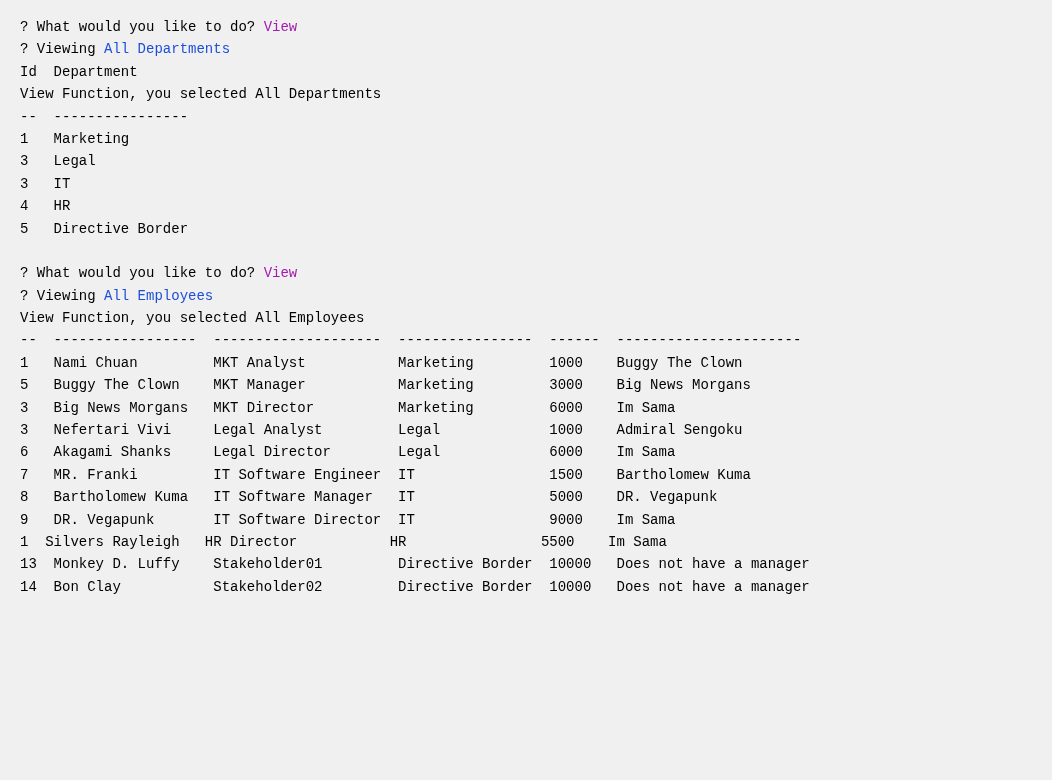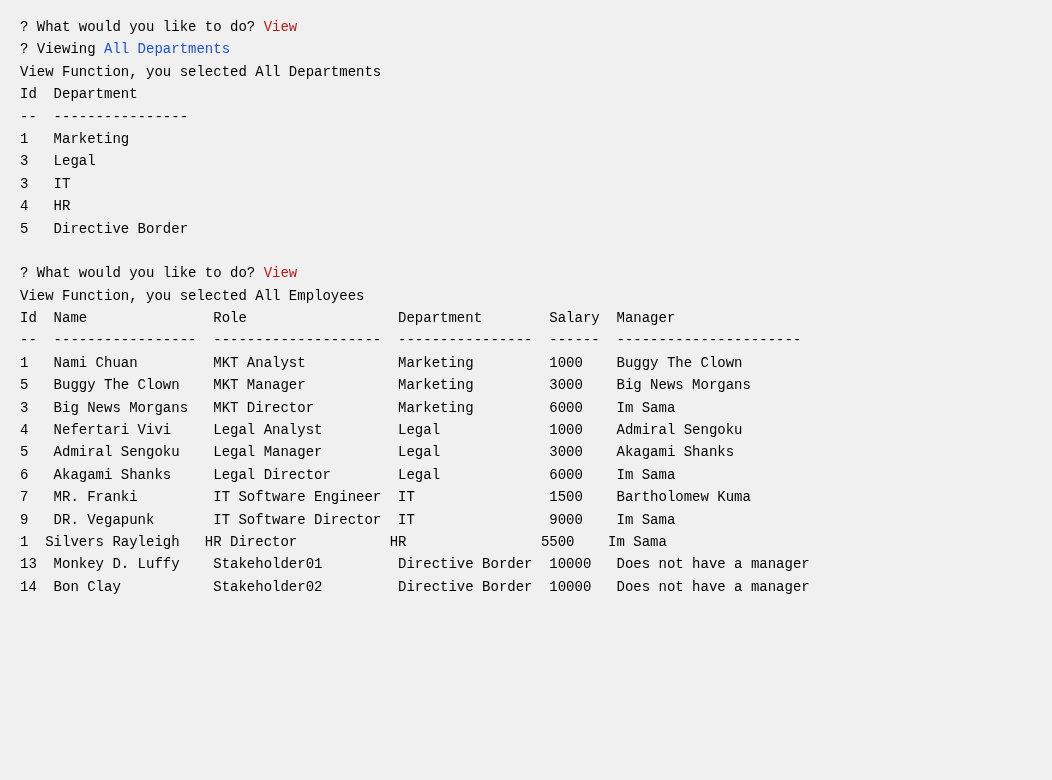--- a/index.html
+++ b/index.html
@@ -14,52 +14,52 @@
       color: #000;
       padding: 16px 20px;
       width: 1052px;
       min-height: 780px;
     }
     .terminal-line {
       line-height: 1.6;
       white-space: pre;
     }
     .color-blue {
-      color: #b91c1c;
+      color: #a21caf;
     }
     .color-cyan {
       color: #1d4ed8;
     }
     .spacer {
       height: 1.6em;
     }
   </style>
 </head>
 <body>
 
 <div id="terminal-output">
     <div class="terminal-line">? What would you like to do? <span class="color-blue">View</span></div>
     <div class="terminal-line">? Viewing <span class="color-cyan">All Departments</span></div>
+    <div class="terminal-line">Id  Department</div>
     <div class="terminal-line">View Function, you selected All Departments</div>
-    <div class="terminal-line">Id  Department</div>
     <div class="terminal-line">--  ----------------</div>
     <div class="terminal-line">1   Marketing</div>
     <div class="terminal-line">3   Legal</div>
     <div class="terminal-line">3   IT</div>
     <div class="terminal-line">4   HR</div>
     <div class="terminal-line">5   Directive Border</div>
     <div class="spacer"></div>
     <div class="terminal-line">? What would you like to do? <span class="color-blue">View</span></div>
+    <div class="terminal-line">? Viewing <span class="color-cyan">All Employees</span></div>
     <div class="terminal-line">View Function, you selected All Employees</div>
-    <div class="terminal-line">Id  Name               Role                  Department        Salary  Manager</div>
     <div class="terminal-line">--  -----------------  --------------------  ----------------  ------  ----------------------</div>
     <div class="terminal-line">1   Nami Chuan         MKT Analyst           Marketing         1000    Buggy The Clown</div>
     <div class="terminal-line">5   Buggy The Clown    MKT Manager           Marketing         3000    Big News Morgans</div>
     <div class="terminal-line">3   Big News Morgans   MKT Director          Marketing         6000    Im Sama</div>
-    <div class="terminal-line">4   Nefertari Vivi     Legal Analyst         Legal             1000    Admiral Sengoku</div>
-    <div class="terminal-line">5   Admiral Sengoku    Legal Manager         Legal             3000    Akagami Shanks</div>
+    <div class="terminal-line">3   Nefertari Vivi     Legal Analyst         Legal             1000    Admiral Sengoku</div>
     <div class="terminal-line">6   Akagami Shanks     Legal Director        Legal             6000    Im Sama</div>
     <div class="terminal-line">7   MR. Franki         IT Software Engineer  IT                1500    Bartholomew Kuma</div>
+    <div class="terminal-line">8   Bartholomew Kuma   IT Software Manager   IT                5000    DR. Vegapunk</div>
     <div class="terminal-line">9   DR. Vegapunk       IT Software Director  IT                9000    Im Sama</div>
     <div class="terminal-line">1  Silvers Rayleigh   HR Director           HR                5500    Im Sama</div>
     <div class="terminal-line">13  Monkey D. Luffy    Stakeholder01         Directive Border  10000   Does not have a manager</div>
     <div class="terminal-line">14  Bon Clay           Stakeholder02         Directive Border  10000   Does not have a manager</div>
   </div>
 
 </body></html>

